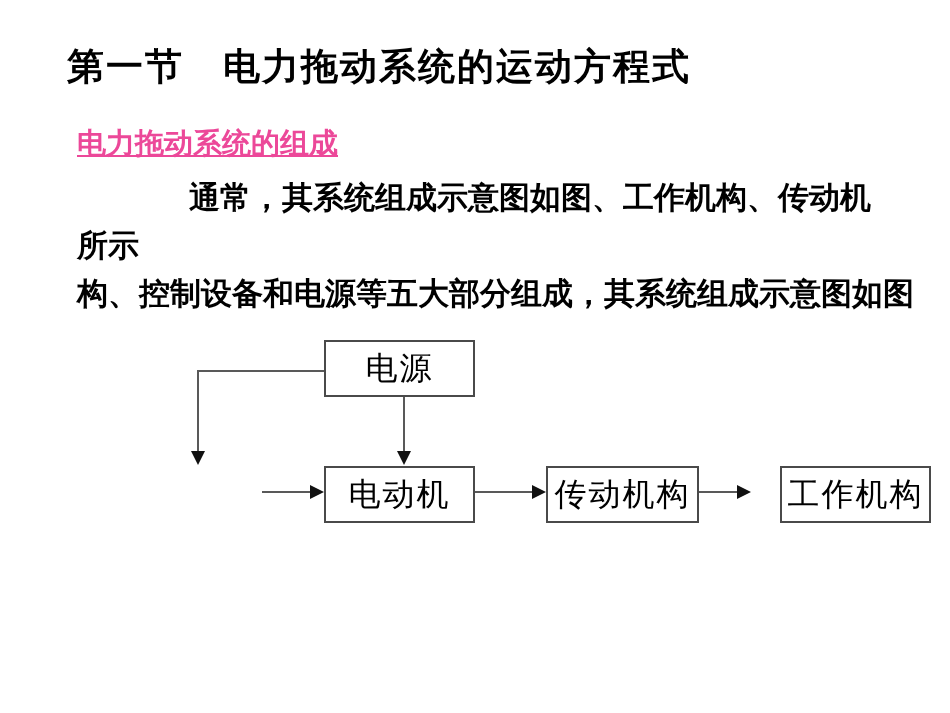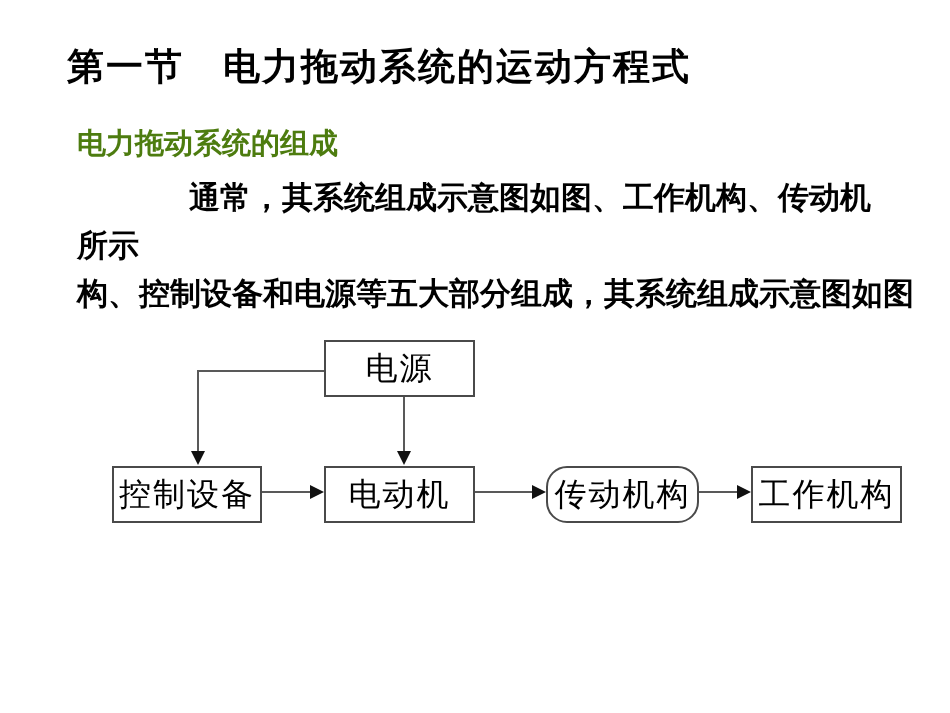--- a/index.html
+++ b/index.html
@@ -25,22 +25,23 @@
     font-weight: bold;
     letter-spacing: 2px;
     white-space: nowrap;
   }
   .subtitle {
     position: absolute;
     left: 45px;
     top: 124px;
     font-size: 29px;
     font-weight: bold;
-    color: #4d7c0f;
+    color: #ec4899;
     white-space: nowrap;
+    text-decoration: underline;
   }
   .body-text {
     position: absolute;
     left: 45px;
     top: 174px;
     width: 880px;
     font-size: 31px;
     font-weight: bold;
     line-height: 48px;
   }
@@ -68,22 +69,22 @@
     align-items: center;
     justify-content: center;
     font-size: 32px;
     font-weight: normal;
     letter-spacing: 2px;
     white-space: nowrap;
   }
   .dbox-power        { left: 292px; top: 340px; width: 151px; height: 57px; }
   .dbox-control      { left:  80px; top: 466px; width: 150px; height: 57px; }
   .dbox-motor        { left: 292px; top: 466px; width: 151px; height: 57px; }
-  .dbox-transmission { left: 514px; top: 466px; width: 153px; height: 57px; border-radius: 21px; }
-  .dbox-work         { left: 719px; top: 466px; width: 151px; height: 57px; }
+  .dbox-transmission { left: 514px; top: 466px; width: 153px; height: 57px; }
+  .dbox-work         { left: 748px; top: 466px; width: 151px; height: 57px; }
   .caption {
     position: absolute;
     left: 248px;
     top: 597px;
     font-size: 33px;
     font-weight: bold;
     letter-spacing: 2px;
     white-space: nowrap;
   }
 </style>
@@ -117,21 +118,20 @@
 
       <path d="M 443 492 L 501 492" stroke="#595959" stroke-width="2" fill="none"></path>
       <polygon points="500,485 500,499 514,492" fill="#111111"></polygon>
 
       <path d="M 667 492 L 706 492" stroke="#595959" stroke-width="2" fill="none"></path>
       <polygon points="705,485 705,499 719,492" fill="#111111"></polygon>
     </svg>
 
     <div class="dbox dbox-power">电源</div>
 
-    <div class="dbox dbox-control">控制设备</div>
 
     <div class="dbox dbox-motor">电动机</div>
 
     <div class="dbox dbox-transmission">传动机构</div>
 
     <div class="dbox dbox-work">工作机构</div>
   </div>
 
 
 </div>

